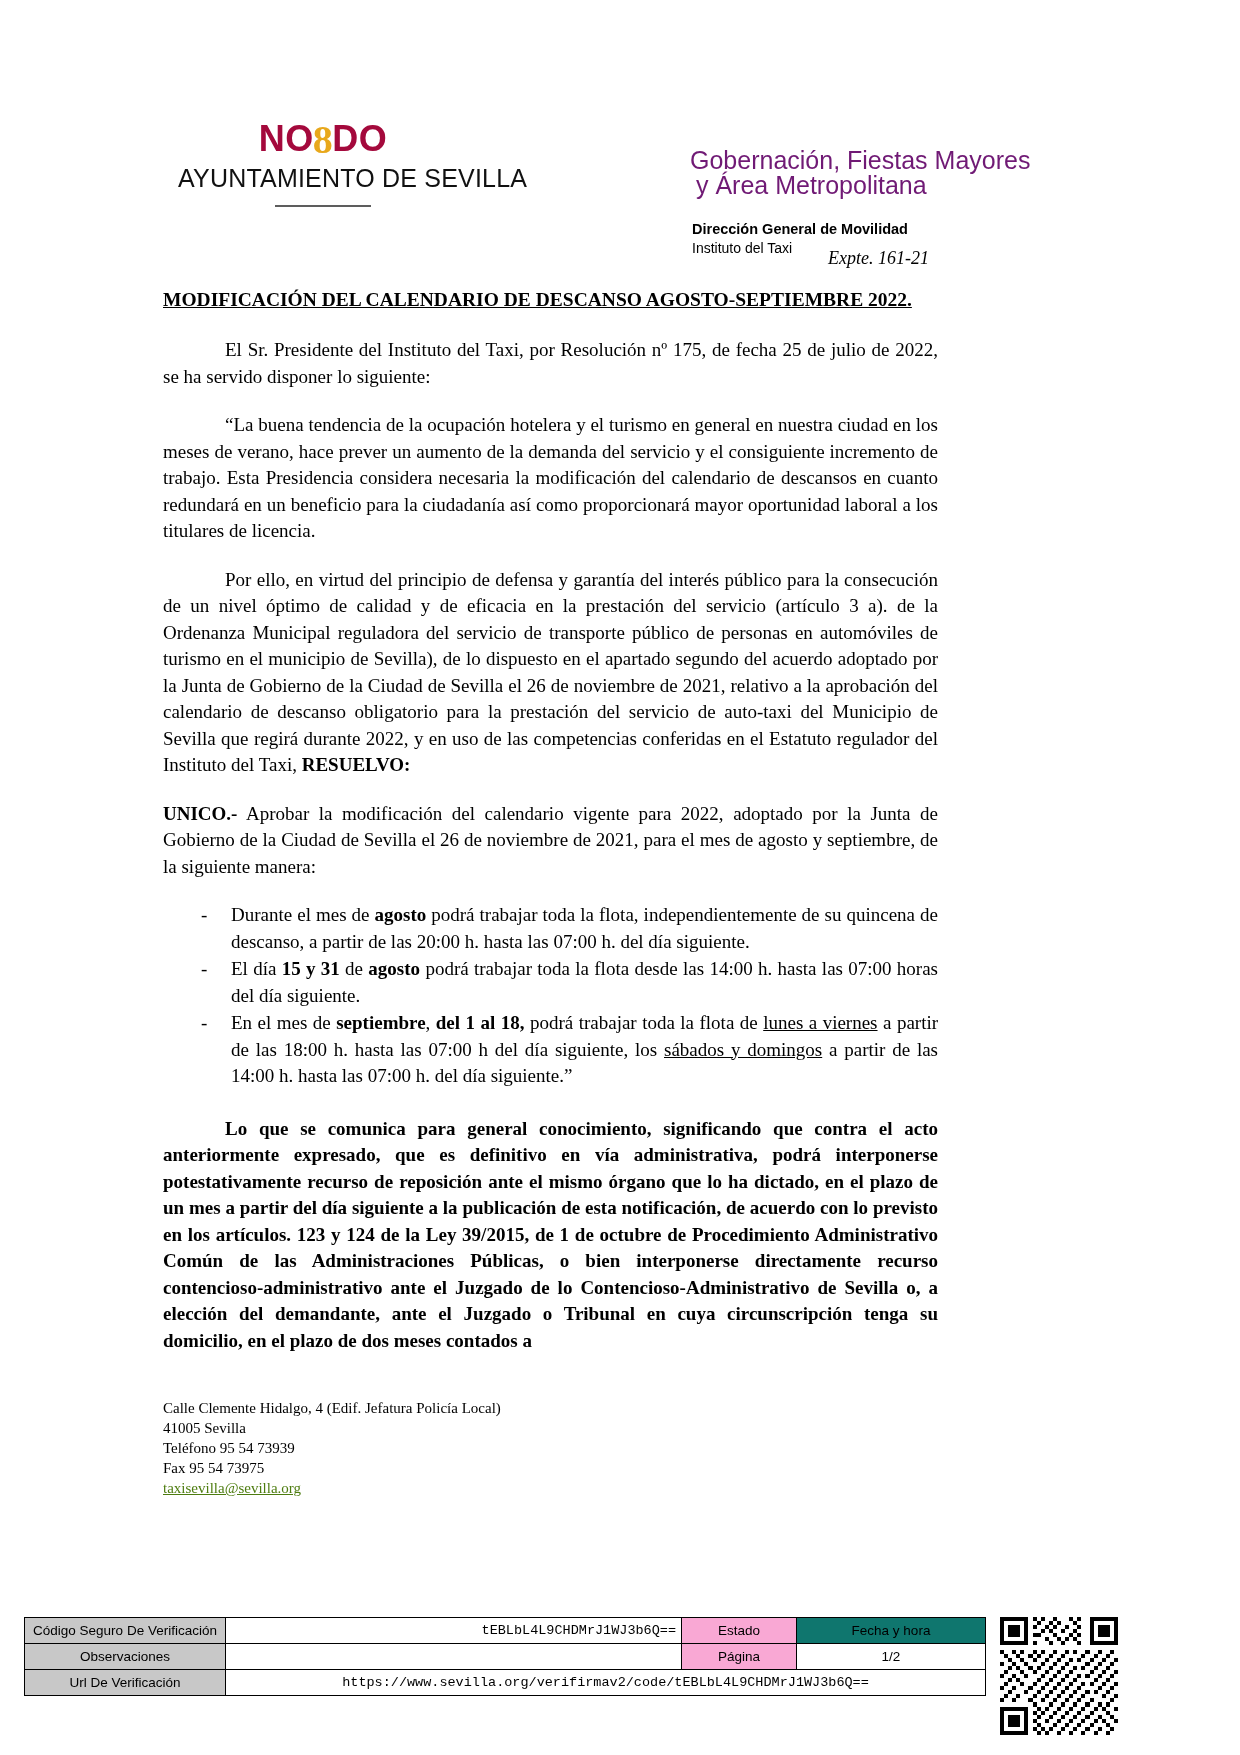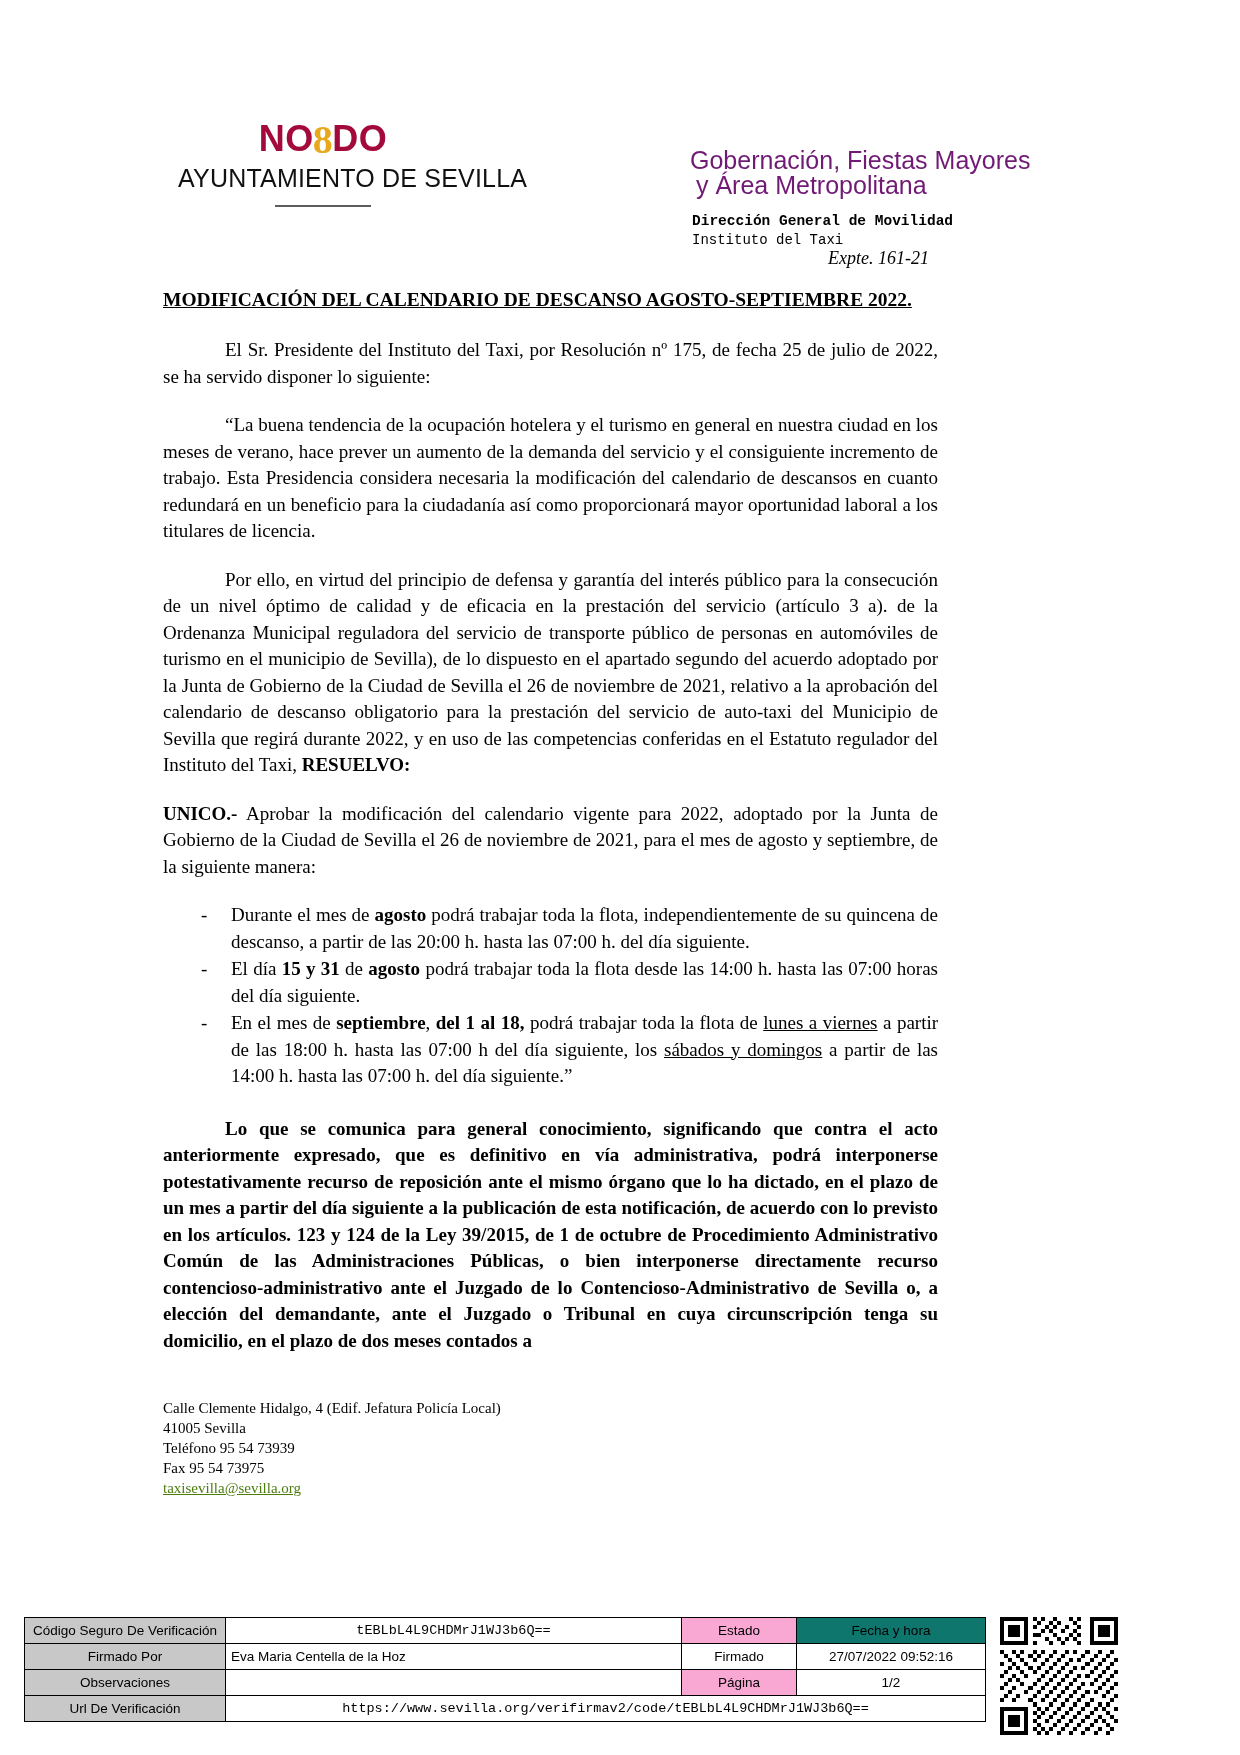--- a/index.html
+++ b/index.html
@@ -83,23 +83,23 @@
     font-size: 25px;
     line-height: 25px;
     color: #701a75;
     white-space: nowrap;
   }
   .dept-line.second { padding-left: 6px; }
 
   .subdept-block {
     position: absolute;
     left: 692px;
-    top: 212px;
+    top: 220px;
     width: 420px;
-    font-family: Liberation Mono, monospace;
+    font-family: Liberation Sans, sans-serif;
   }
   .subdept-bold {
     font-size: 14.5px;
     font-weight: bold;
     line-height: 19px;
     white-space: nowrap;
   }
   .subdept-reg {
     font-size: 14px;
     line-height: 19px;
@@ -212,21 +212,21 @@
     padding: 1px 5px;
     vertical-align: middle;
   }
   td.lbl {
     background: #c8c8c8;
     text-align: center;
     font-size: 13.5px;
     width: 190px;
   }
   td.val-center {
-    text-align: center;
+    text-align: right;
     font-family: "Liberation Mono", "DejaVu Sans Mono", monospace;
     font-size: 13px;
   }
   td.val-left {
     text-align: left;
     font-size: 13.5px;
   }
   td.lbl-sm {
     background: #f9a8d4;
     text-align: center;
@@ -311,26 +311,20 @@
   </div>
 
   <div class="verif-wrap">
     <table class="verif">
       <tbody>
         <tr>
           <td class="lbl">Código Seguro De Verificación</td>
           <td class="val-center">tEBLbL4L9CHDMrJ1WJ3b6Q==</td>
           <td class="lbl-sm">Estado</td>
           <td class="lbl-sm val-sm" style="background:#0f766e;">Fecha y hora</td>
-        </tr>
-        <tr>
-          <td class="lbl">Firmado Por</td>
-          <td class="val-left">Eva Maria Centella de la Hoz</td>
-          <td class="val-sm">Firmado</td>
-          <td class="val-sm">27/07/2022 09:52:16</td>
         </tr>
         <tr>
           <td class="lbl">Observaciones</td>
           <td class="val-left"></td>
           <td class="lbl-sm">Página</td>
           <td class="val-sm">1/2</td>
         </tr>
         <tr>
           <td class="lbl">Url De Verificación</td>
           <td class="url-val" colspan="3">https://www.sevilla.org/verifirmav2/code/tEBLbL4L9CHDMrJ1WJ3b6Q==</td>

